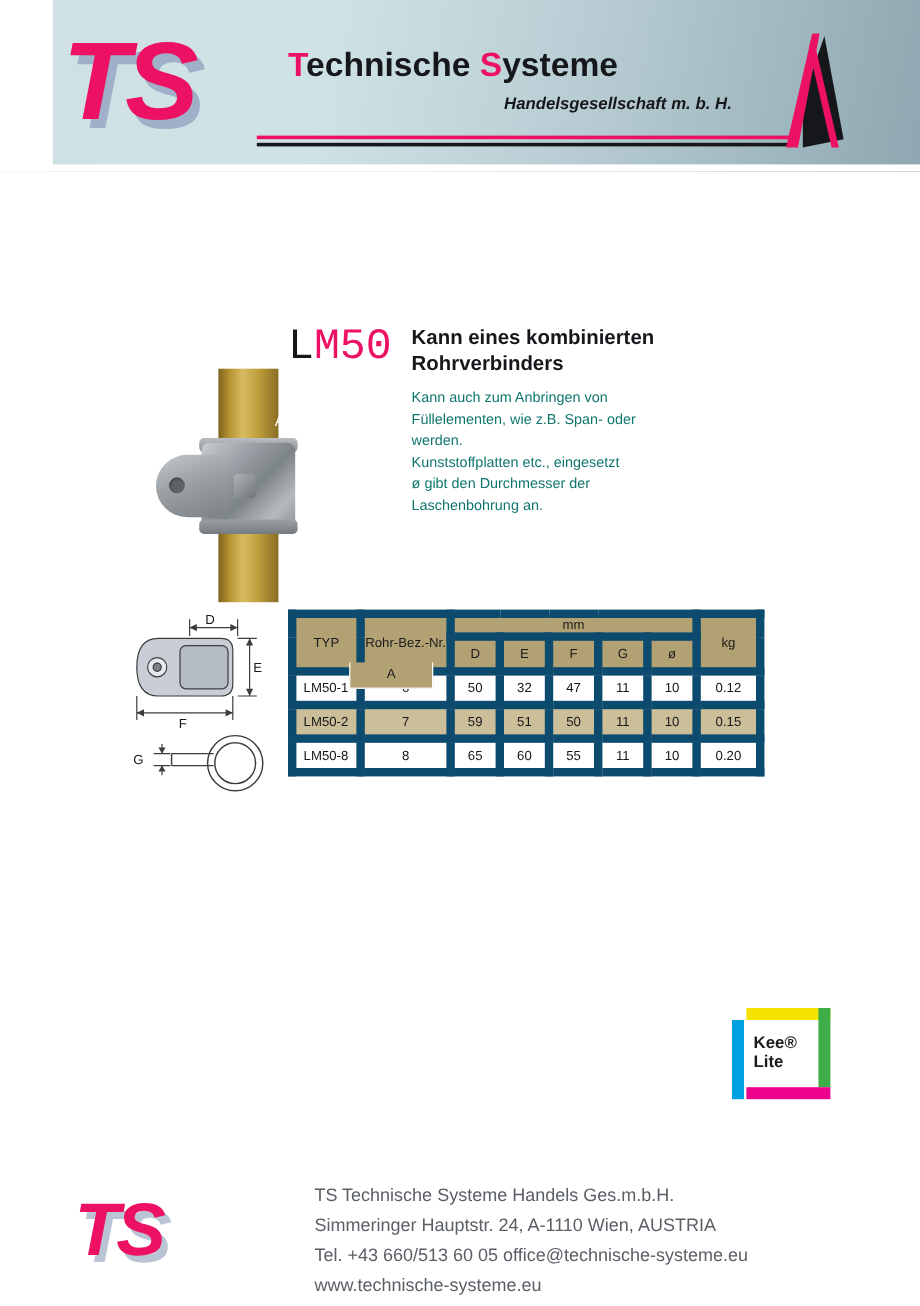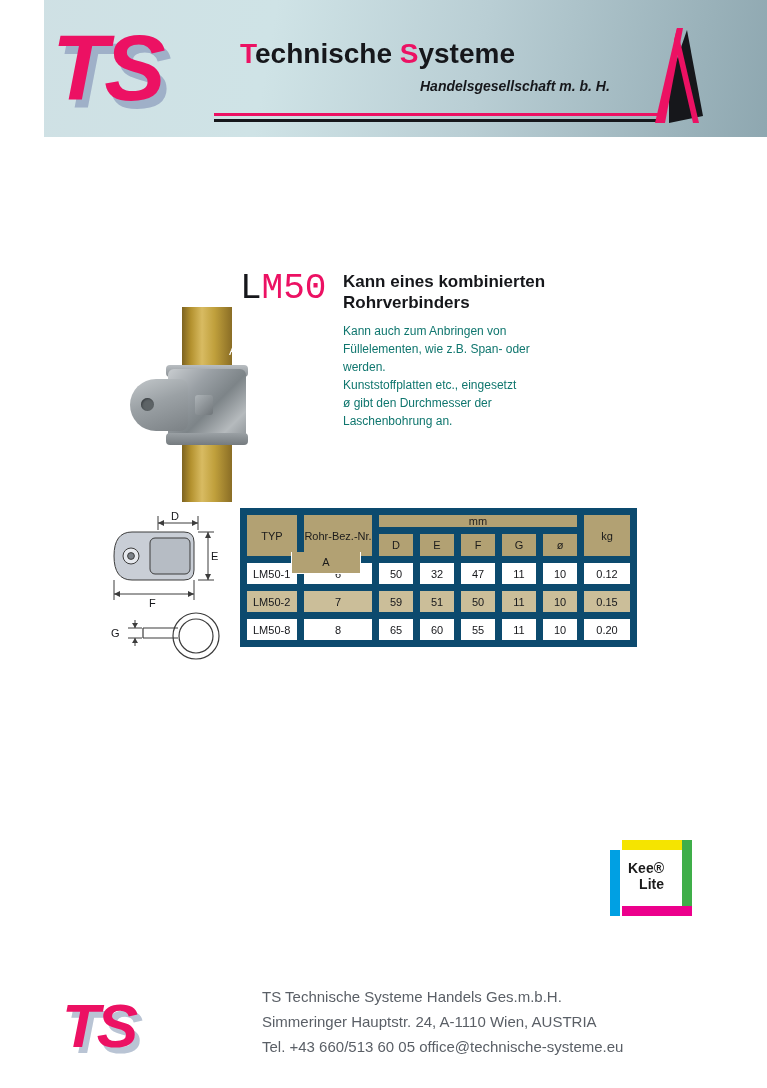--- a/index.html
+++ b/index.html
@@ -217,21 +217,21 @@
   }
   .spec-table thead td.typ { width: 50px; }
   .spec-table tbody td { background: #ffffff; height: 21px; }
   .spec-table tbody tr.alt td { background: #cbbe99; }
   .spec-table tbody td.first { text-align: left; padding-left: 6px; }
 
   
   .keelite {
     position: absolute;
     left: 610px; top: 840px;
-    width: 82px; height: 76px; text-align: right;
+    width: 82px; height: 76px;
   }
   .kl-top { position:absolute; left:12px; top:0; width:70px; height:10px; background:#f5e400;}
   .kl-right { position:absolute; left:72px; top:0; width:10px; height:66px; background:#3fae49;}
   .kl-bottom { position:absolute; left:12px; top:66px; width:70px; height:10px; background:#ec008c;}
   .kl-left { position:absolute; left:0px; top:10px; width:10px; height:66px; background:#00a0e3;}
   .kl-text {
     position: absolute;
     left: 18px; top: 20px;
     font-size: 14px;
     font-weight: bold;
@@ -446,13 +446,14 @@
 
 <div class="footer-logo">
   <span class="shadow">TS</span>
   <span class="fore">TS</span>
 </div>
 
 <div class="footer-text">
   <div>TS Technische Systeme Handels Ges.m.b.H.</div>
   <div>Simmeringer Hauptstr. 24, A-1110  Wien, AUSTRIA</div>
   <div>Tel. +43 660/513 60 05 office@technische-systeme.eu</div>
+  <div>www.technische-systeme.eu</div>
 </div>
 
 </body></html>

